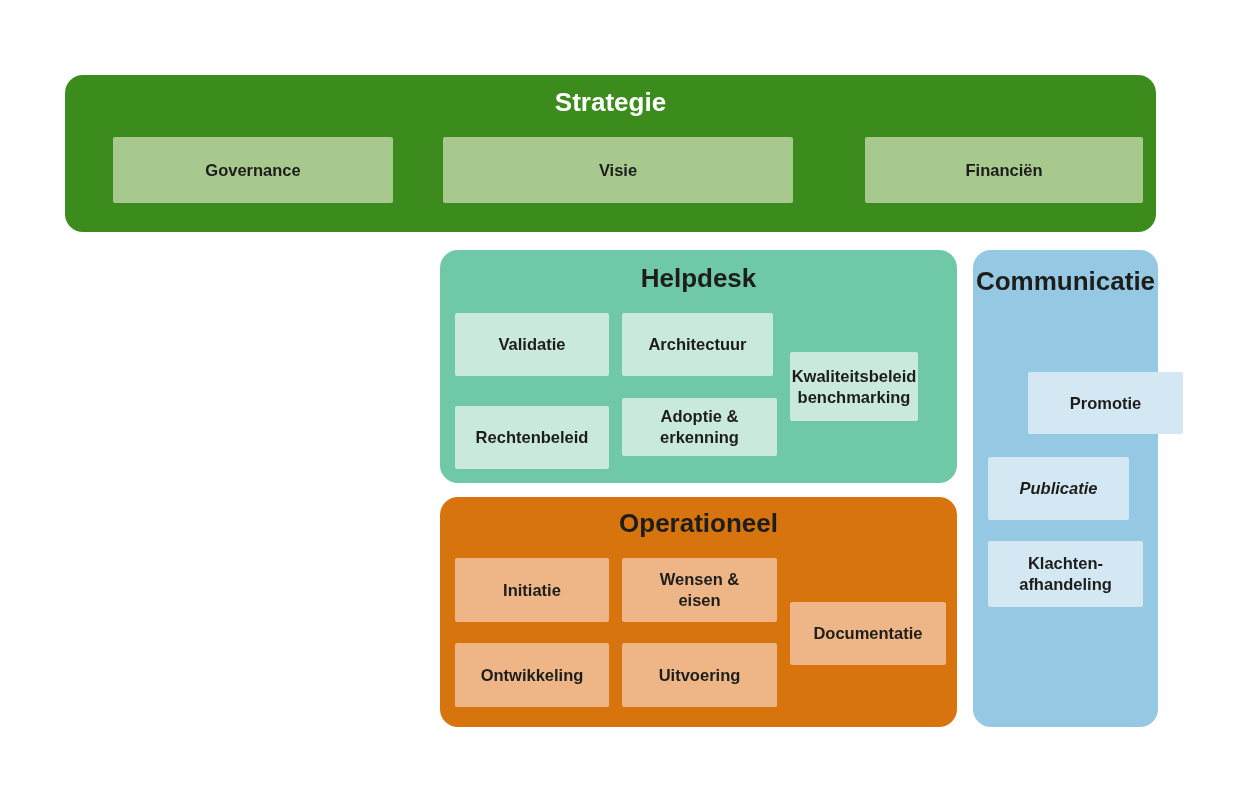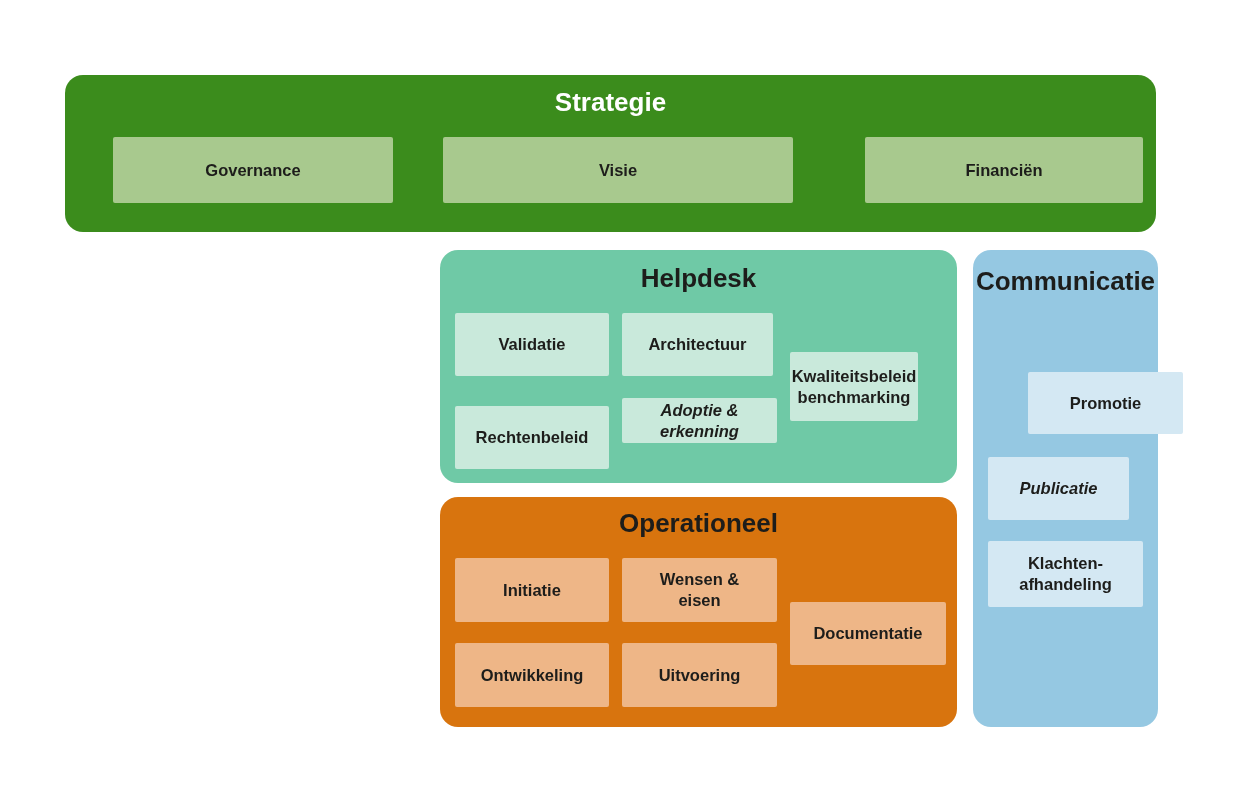--- a/index.html
+++ b/index.html
@@ -72,21 +72,21 @@
   </section>
 
 
   <section class="block tactiek" style="left:440px; top:250px; width:517px; height:233px;">
     <h2 class="block-title" style="top:16px;">Helpdesk</h2>
     <div class="chip" style="left:15px;  top:63px;  width:154px; height:63px;">Validatie</div>
     <div class="chip" style="left:182px; top:63px;  width:151px; height:63px;">Architectuur</div>
     <div class="chip" style="left:350px; top:102px; width:128px; height:69px;">Kwaliteitsbeleid
 benchmarking</div>
     <div class="chip" style="left:15px;  top:148px; width:154px; height:63px;margin-top:8px;">Rechtenbeleid</div>
-    <div class="chip" style="left:182px; top:148px; width:155px; height:45px;font-style:italic;">Adoptie &amp;
+    <div class="chip" style="left:182px; top:148px; width:155px; height:58px;">Adoptie &amp;
 erkenning</div>
   </section>
 
   <section class="block operationeel" style="left:440px; top:497px; width:517px; height:230px;">
     <h2 class="block-title" style="top:14px;">Operationeel</h2>
     <div class="chip" style="left:15px;  top:61px;  width:154px; height:64px;">Initiatie</div>
     <div class="chip" style="left:182px; top:61px;  width:155px; height:64px;">Wensen &amp;
 eisen</div>
     <div class="chip" style="left:350px; top:105px; width:156px; height:63px;">Documentatie</div>
     <div class="chip" style="left:15px;  top:146px; width:154px; height:64px;">Ontwikkeling</div>

